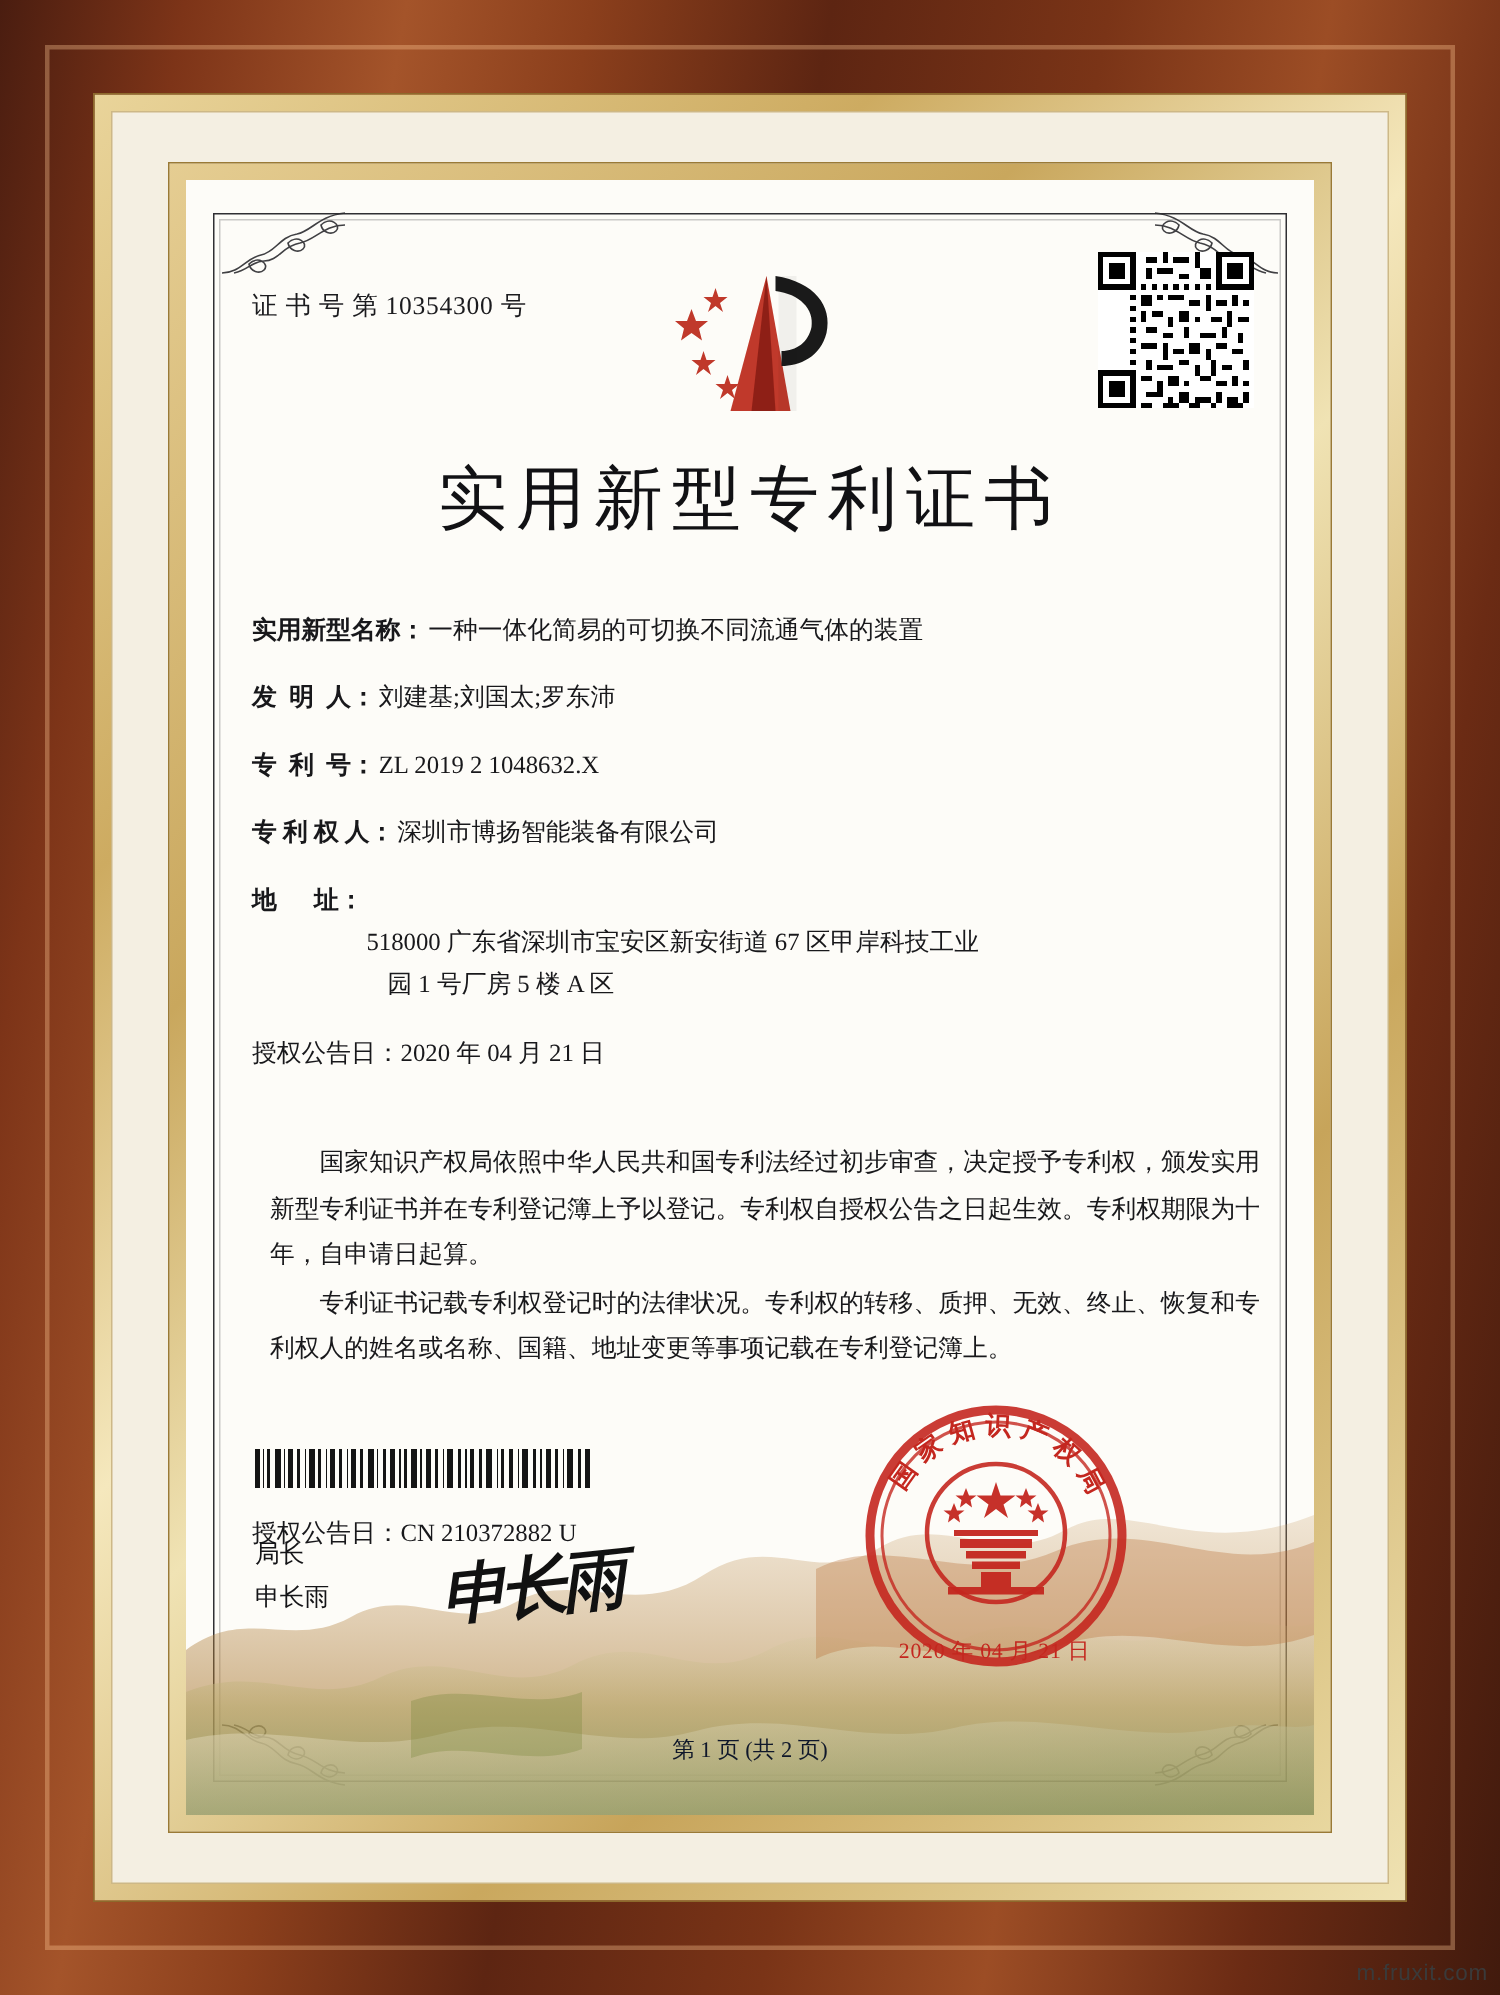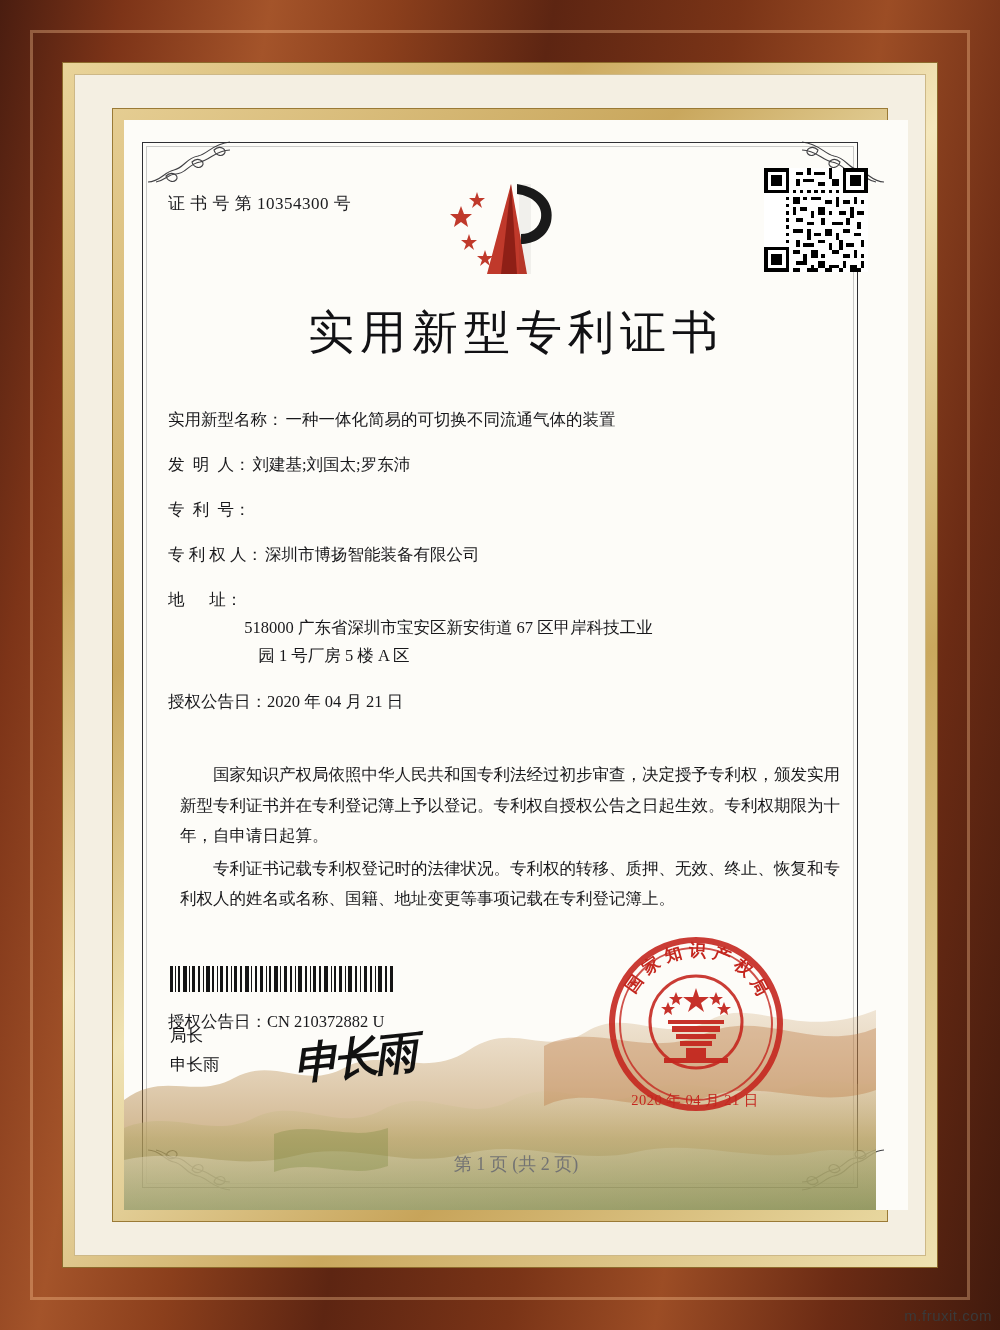--- a/index.html
+++ b/index.html
@@ -74,21 +74,20 @@
     border: 1px solid #9a7a36;
   }
 
   
   .paper {
     position: absolute;
     left: 124px; top: 120px;
     width: 752px; height: 1090px;
     background: #fdfcf8;
     overflow: hidden;
-    padding-left: 32px;
   }
 
   
   .paper-rule {
     position: absolute;
     left: 18px; top: 22px;
     width: 716px; height: 1046px;
     box-sizing: border-box;
     border: 1px solid #2f2f33;
     pointer-events: none;
@@ -157,20 +156,21 @@
   }
   .field-row {
     display: flex;
     align-items: flex-start;
     margin-bottom: 21px;
     line-height: 1.45;
   }
   .field-label {
     white-space: pre;
     flex: 0 0 auto;
+    font-weight: bold;
   }
   .field-value {
     flex: 1 1 auto;
     padding-left: 2px;
   }
   .field-value.wrap2 { line-height: 1.7; margin-top: 26px; }
   .indent-2 { display: inline-block; padding-left: 14px; }
 
   .two-col {
     display: flex;
@@ -242,22 +242,22 @@
     text-align: center;
     font-size: 14.5px;
     color: #c4271f;
     letter-spacing: .5px;
   }
 
   .page-no {
     position: absolute;
     left: 0; right: 0; bottom: 34px;
     text-align: center;
-    font-size: 18px;
-    color: #737373;
+    font-size: 15px;
+    color: #0f172a;
   }
 
   
   .watermark {
     position: absolute;
     right: 8px; bottom: 6px;
     font-family: "Liberation Sans", sans-serif;
     font-size: 15px;
     color: #3a3a3a;
     background: rgba(255,255,255,.0);
@@ -449,20 +449,21 @@
         <span class="field-value">一种一体化简易的可切换不同流通气体的装置</span>
       </div>
 
       <div class="field-row">
         <span class="field-label">发  明  人：</span>
         <span class="field-value">刘建基;刘国太;罗东沛</span>
       </div>
 
       <div class="field-row">
         <span class="field-label">专  利  号：</span>
+        <span class="field-value">ZL 2019 2 1048632.X</span>
       </div>
 
 
       <div class="field-row">
         <span class="field-label">专 利 权 人：</span>
         <span class="field-value">深圳市博扬智能装备有限公司</span>
       </div>
 
       <div class="field-row">
         <span class="field-label">地      址：</span>

